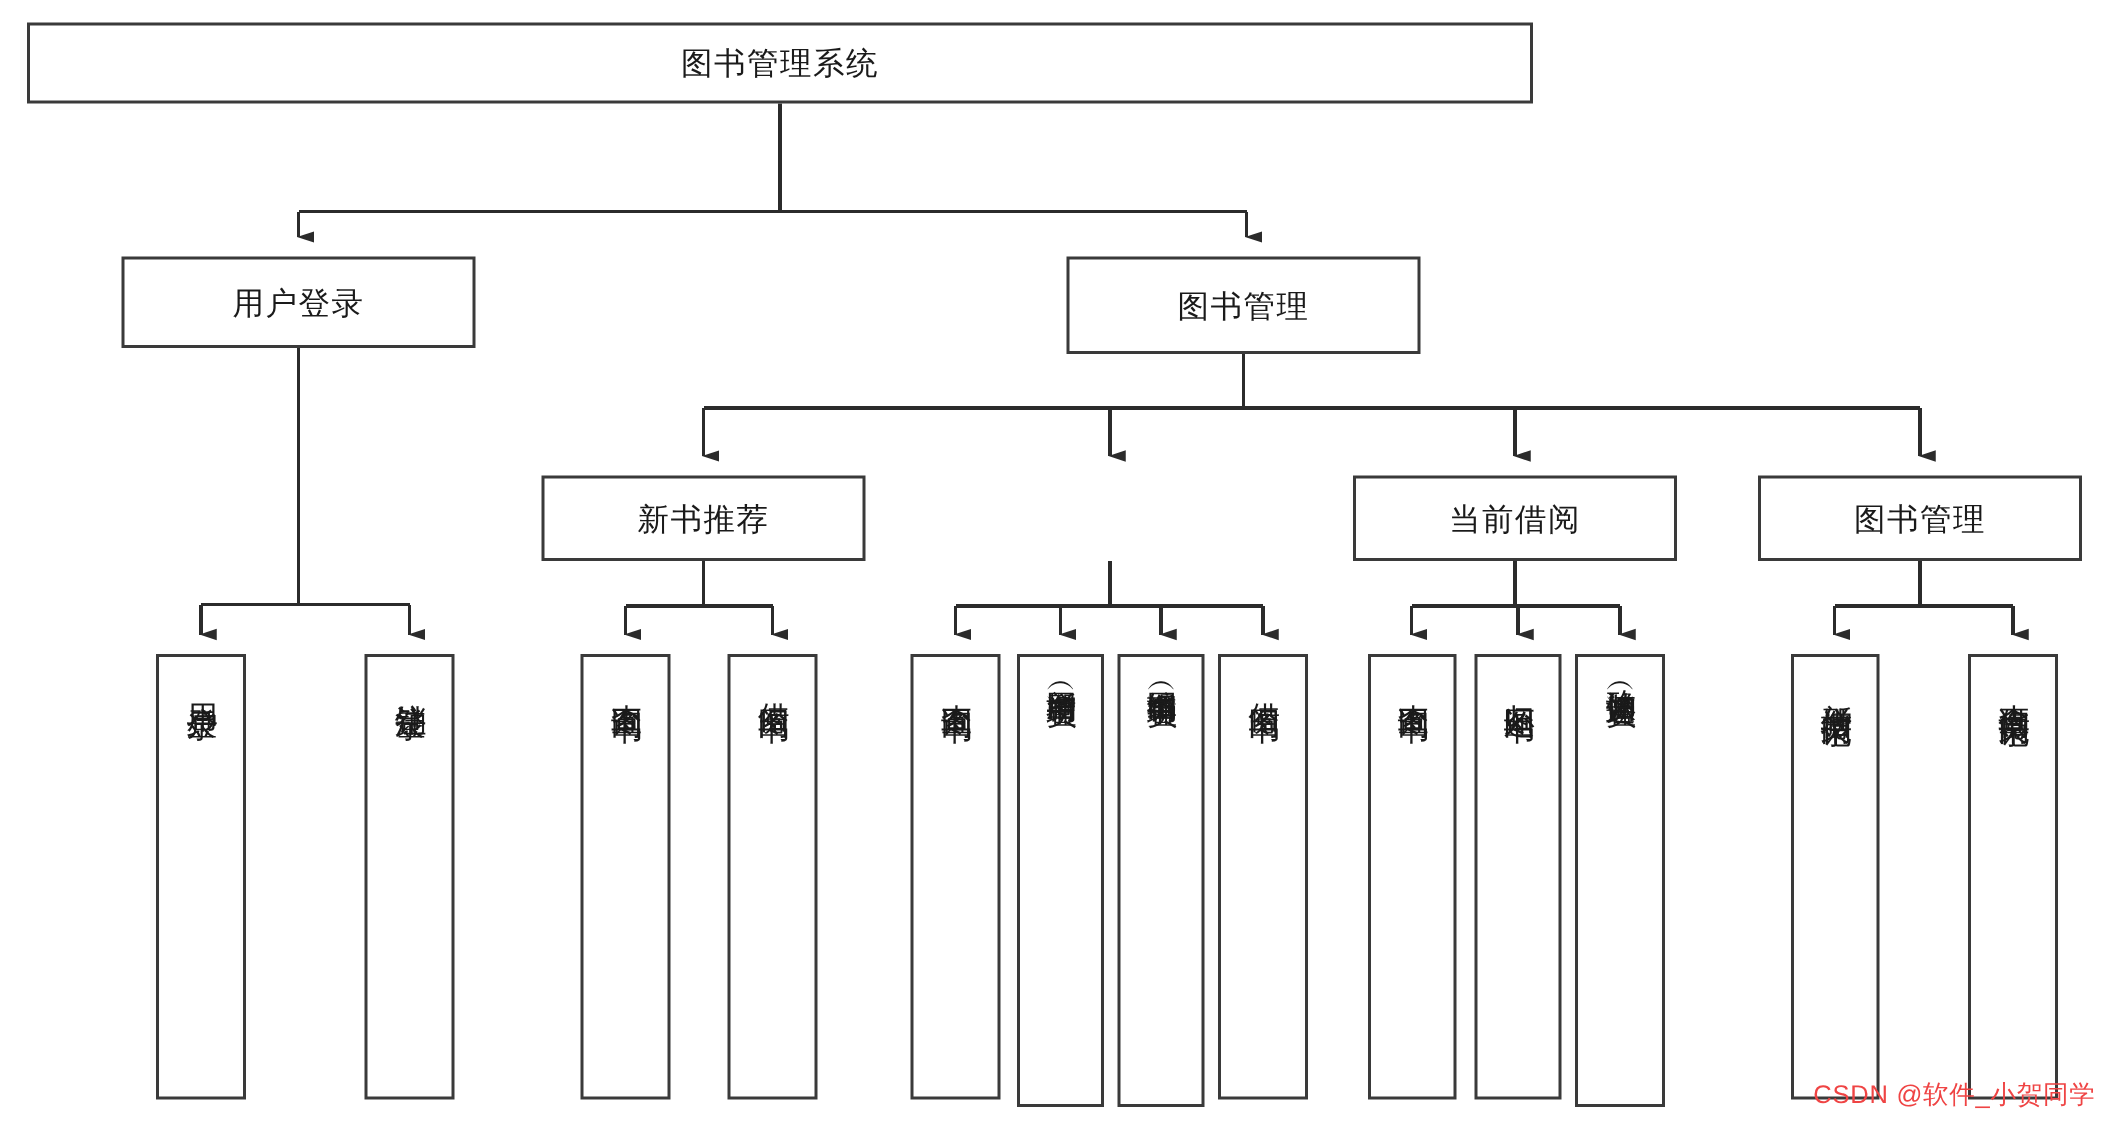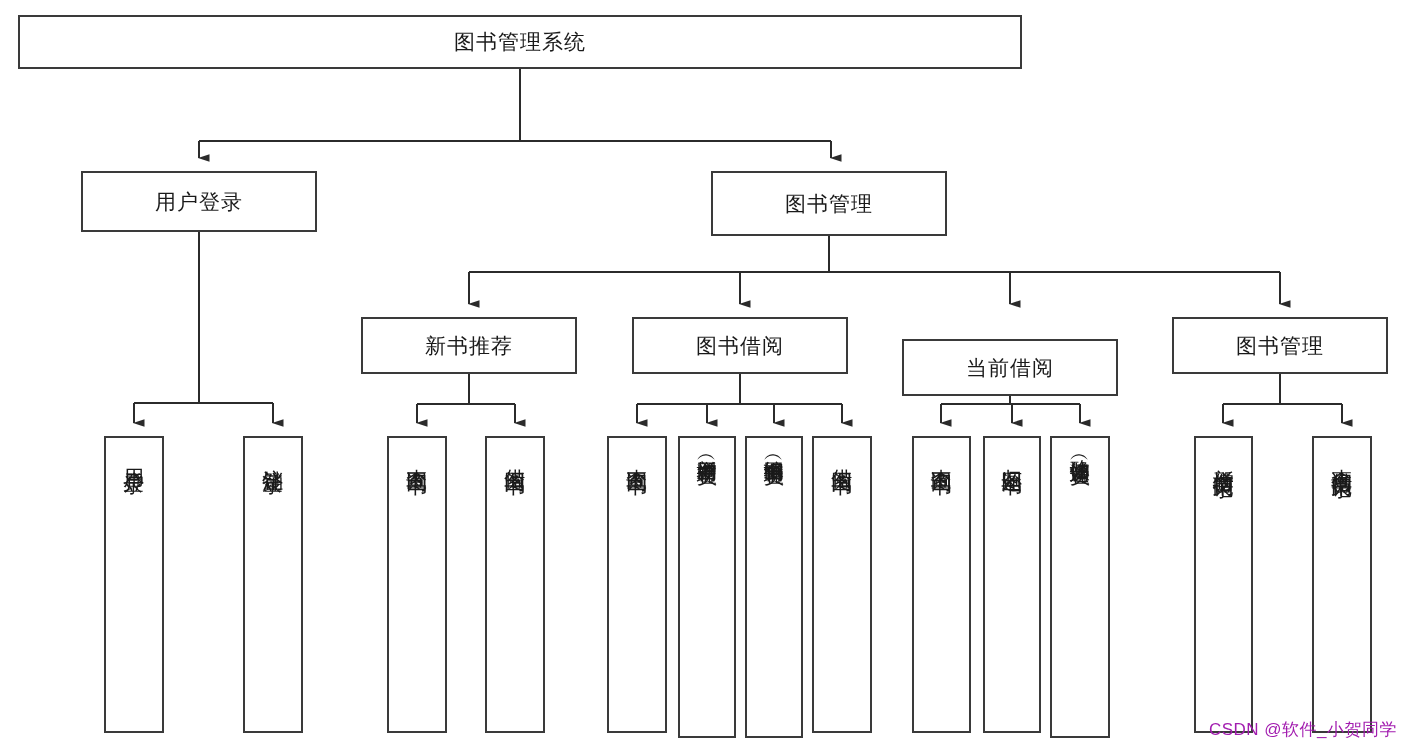--- a/index.html
+++ b/index.html
@@ -59,21 +59,21 @@
   }
   .node.v.tall .vtext {
     font-size: 20px;
     letter-spacing: 1px;
   }
   .watermark {
     position: absolute;
     right: 8px;
     bottom: 6px;
     font-size: 17px;
-    color: #a21caf;
+    color: #ef4444;
     letter-spacing: 0.5px;
     white-space: nowrap;
   }
 </style>
 </head>
 <body>
 
 <div id="canvas">
 
   <svg id="wires" viewBox="0 0 1405 747" xmlns="http://www.w3.org/2000/svg">
@@ -133,24 +133,21 @@
   <div class="node h" style="left:81px; top:171px; width:236px; height:61px;">
     <span>用户登录</span>
   </div>
   <div class="node h" style="left:711px; top:171px; width:236px; height:65px;">
     <span>图书管理</span>
   </div>
 
   <div class="node h" style="left:361px; top:317px; width:216px; height:57px;font-family:Liberation Mono, monospace;">
     <span>新书推荐</span>
   </div>
-  <div class="node h" style="left:632px; top:317px; width:216px; height:57px;">
-    <span>图书借阅</span>
-  </div>
-  <div class="node h" style="left:902px; top:317px; width:216px; height:57px;margin-top:22px;">
+  <div class="node h" style="left:902px; top:317px; width:216px; height:57px;">
     <span>当前借阅</span>
   </div>
   <div class="node h" style="left:1172px; top:317px; width:216px; height:57px;">
     <span>图书管理</span>
   </div>
 
   <div class="node v" style="left:104px; top:436px; width:60px; height:297px;">
     <span class="vtext">用户登录</span>
   </div>
   <div class="node v" style="left:243px; top:436px; width:60px; height:297px;">

